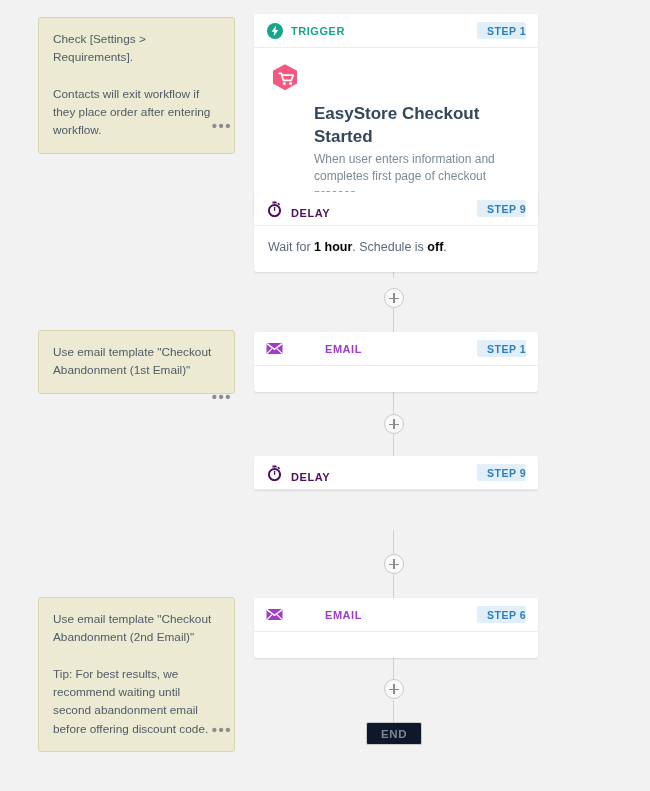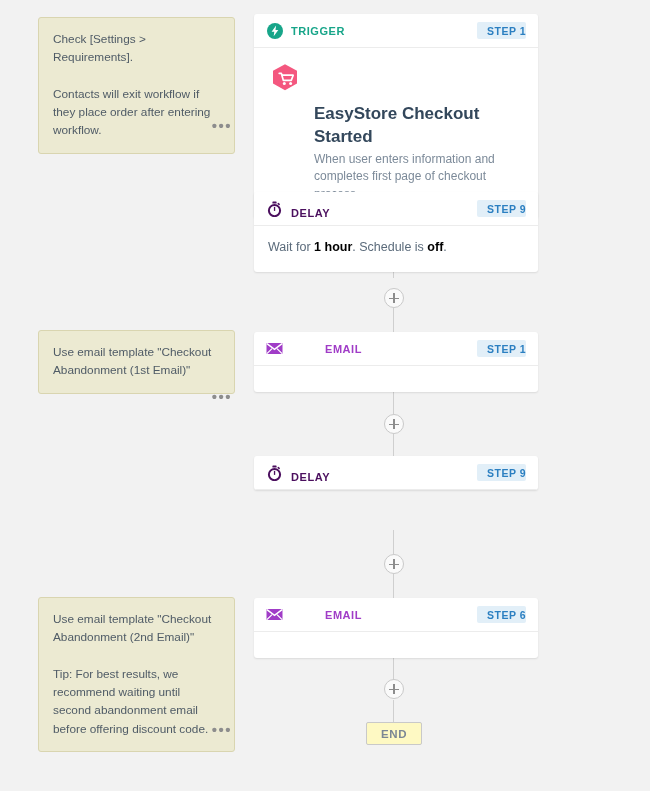--- a/index.html
+++ b/index.html
@@ -165,21 +165,21 @@
     font-weight: bold;
   }
 
   
   .end-box {
     position: absolute;
     left: 366px;
     top: 722px;
     width: 56px;
     height: 23px;
-    background: #fef9c3;
+    background: #0f172a;
     border: 1px solid #c9c9c9;
     border-radius: 2px;
     box-sizing: border-box;
     display: flex;
     align-items: center;
     justify-content: center;
     font-size: 11.5px;
     font-weight: bold;
     letter-spacing: 0.6px;
     color: #7b8794;

